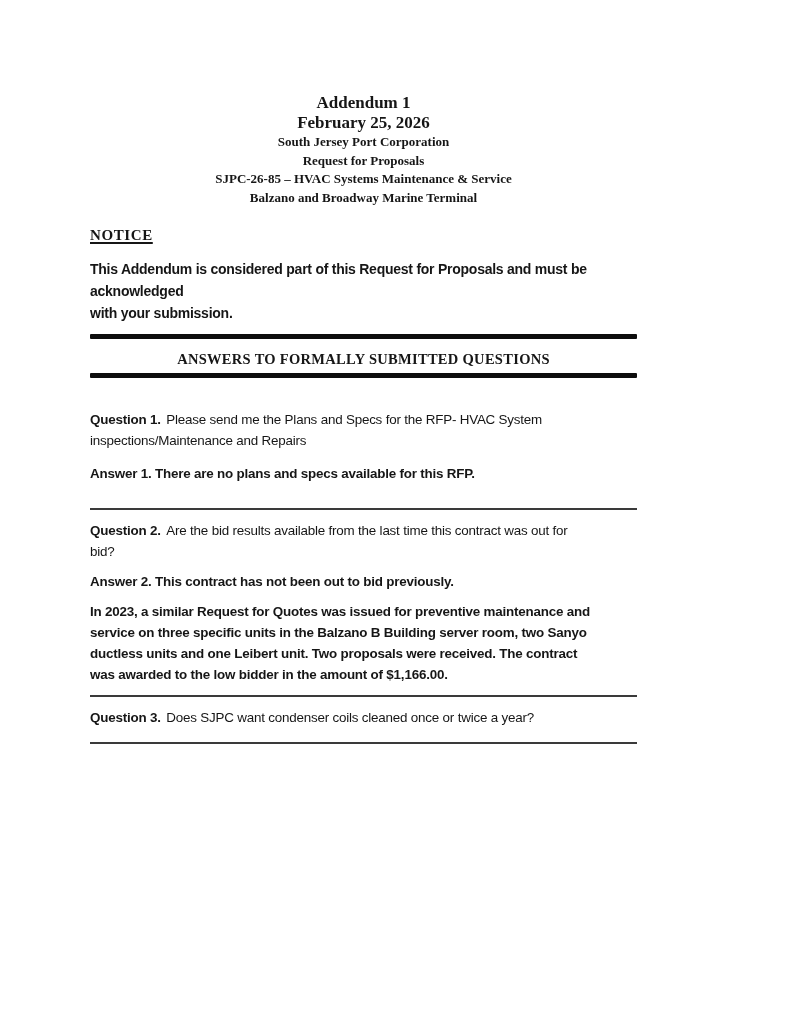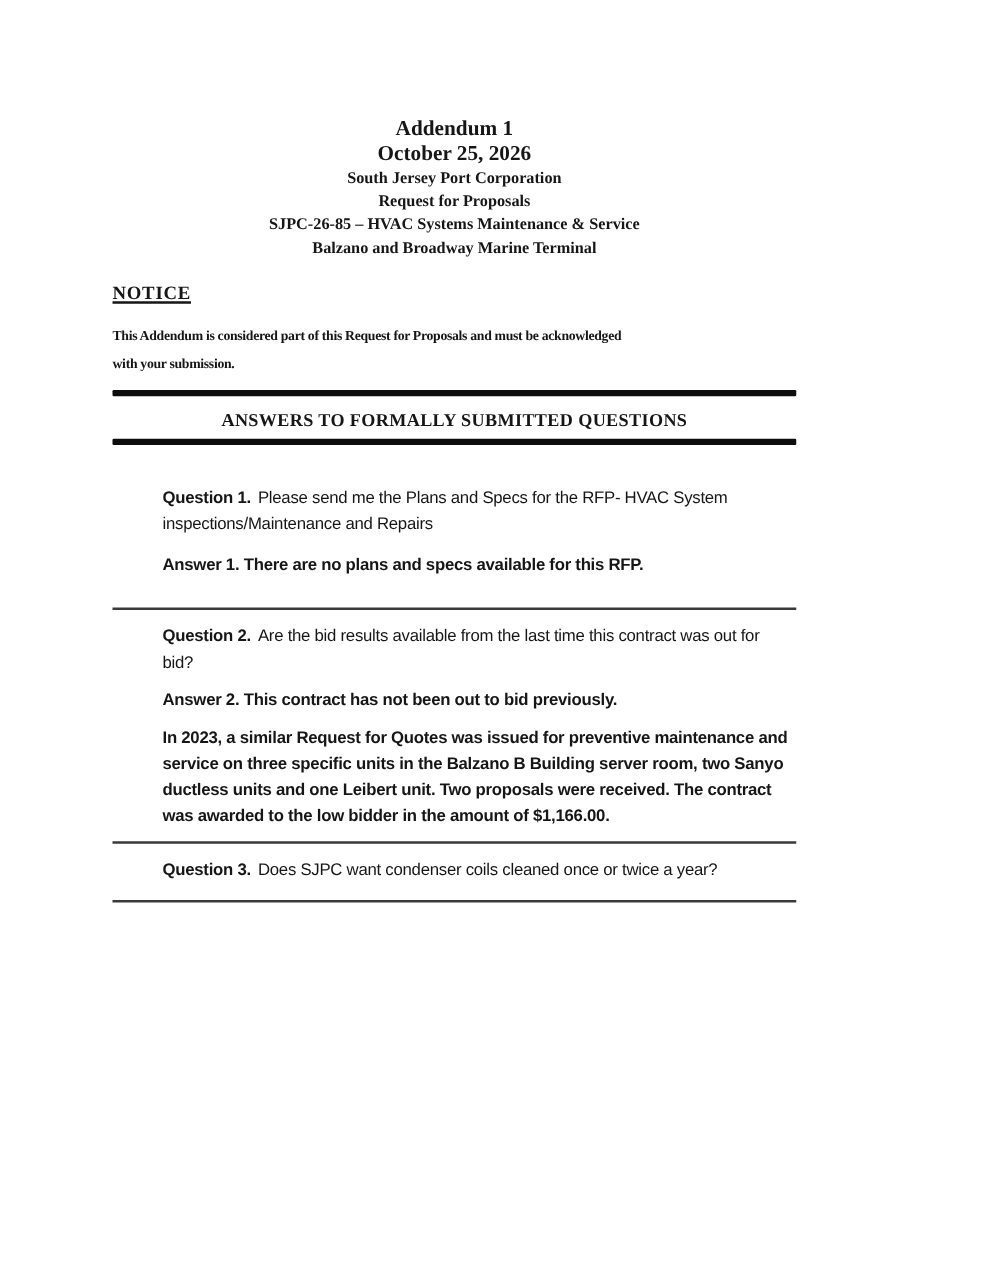--- a/index.html
+++ b/index.html
@@ -36,45 +36,44 @@
     font-weight:bold;
     font-size:15px;
     letter-spacing:.6px;
     text-decoration:underline;
     text-decoration-thickness:2px;
     text-underline-offset:2px;
   }
   .notice-body{
     margin-top:14px;
     font-weight:bold;
-    font-size:11px;
+    font-size:14px;
     line-height:22px;
     letter-spacing:-0.25px;
     white-space:pre-line;
-    font-family:Liberation Serif, serif;
   }
   
   .rule-thick{
     height:5px;
     background:var(--rule-thick);
     border-radius:1px;
   }
   .r1{margin-top:10px;}
   .section-title{
     margin:11px 0 5px;
     text-align:center;
     font-family:"Liberation Serif", serif;
     font-weight:bold;
     font-size:14.5px;
     letter-spacing:.3px;
     line-height:18px;
   }
   
   .qa{font-size:13.4px;line-height:21px;letter-spacing:-0.2px;}
-  .qa p{white-space:pre-line;margin-left:40px;}
+  .qa p{white-space:pre-line;}
   .bold{font-weight:bold;}
   .qlabel{margin-right:.42em;}
   .rule-thin{
     height:2px;
     background:var(--rule-thin);
   }
   .q1{margin-top:31px;}
   .a1{margin-top:12px;}
   .d1{margin-top:24px;}
   .q2{margin-top:10px;}
@@ -85,21 +84,21 @@
   .a3{margin-top:14px;}
   .d3{margin-top:14px;}
 </style>
 </head>
 <body>
 
 <div class="page">
 
   <header class="doc-header">
     <div class="h-lg">Addendum 1</div>
-    <div class="h-lg">October 25, 2026</div>
+    <div class="h-lg">February 25, 2026</div>
     <div class="h-sm">South Jersey Port Corporation</div>
     <div class="h-sm">Request for Proposals</div>
     <div class="h-sm">SJPC-26-85 – HVAC Systems Maintenance &amp; Service</div>
     <div class="h-sm">Balzano and Broadway Marine Terminal</div>
   </header>
 
   <div class="notice-title">NOTICE</div>
   <p class="notice-body">This Addendum is considered part of this Request for Proposals and must be acknowledged
 with your submission.</p>
 

